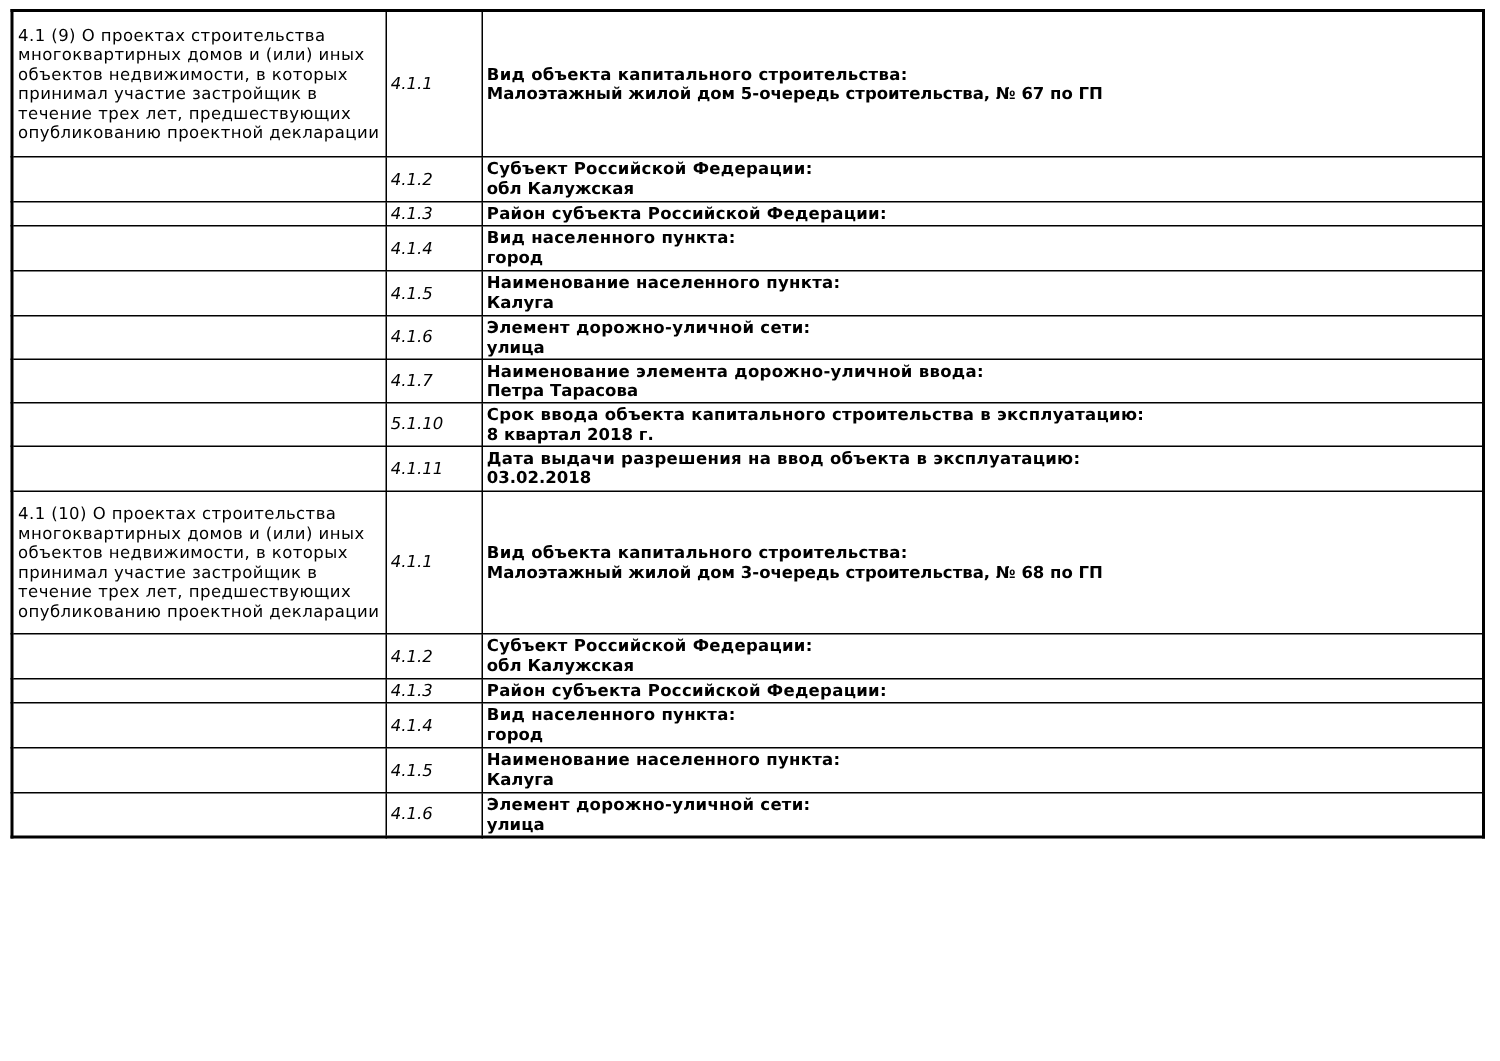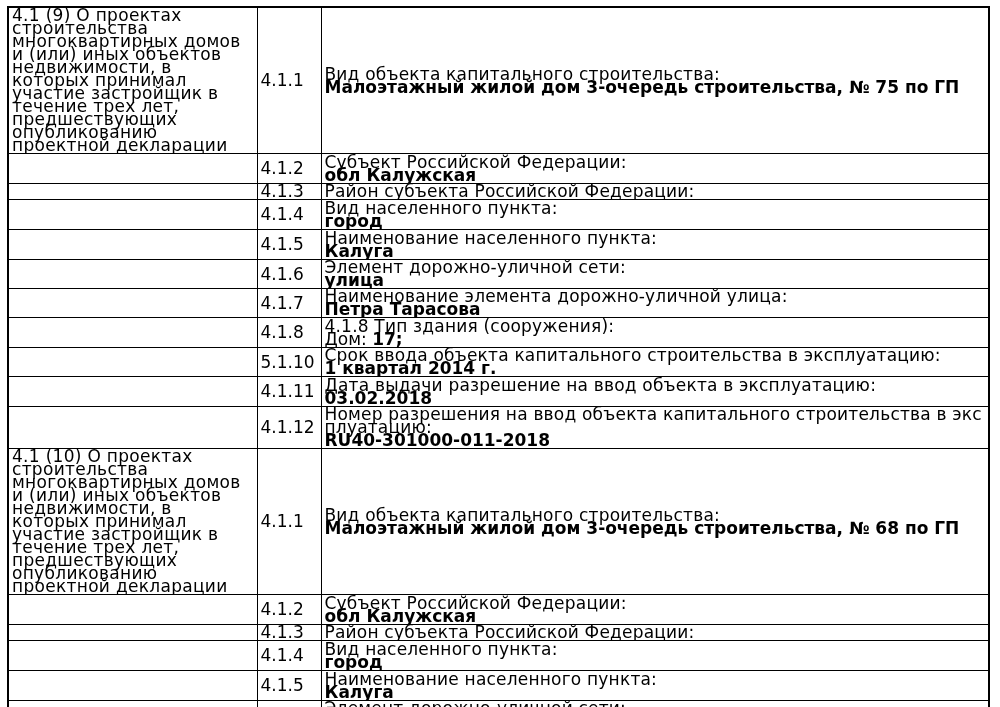--- a/index.html
+++ b/index.html
@@ -18,35 +18,36 @@
   table.decl {
     border-collapse: collapse;
     width: 983px;
     table-layout: fixed;
     border: 2px solid #000;
   }
   table.decl td {
     border: 1px solid #000;
     vertical-align: middle;
     padding: 1px 3px;
-    font-size: 17px;
+    font-size: 11px;
     line-height: 13px;
     overflow: hidden;
   }
   td.c-desc {
     width: 249px;
     vertical-align: top;
     letter-spacing: 0.3px;
     line-height: 12.6px;
   }
   td.c-num {
     width: 64px;
+    font-style: italic;
   }
   td.c-content .lbl {
-    font-weight: normal;
+    font-weight: bold;
     letter-spacing: 0.2px;
     word-break: break-all;
   }
   td.c-content .val {
     font-weight: normal;
   }
   td.c-content .val .vbold {
     font-weight: bold;
   }
   td.c-content .val .vpre {
@@ -57,21 +58,21 @@
 <body>
 
 <div class="page">
   <table class="decl">
     <tbody>
         <tr style="height: 97px;">
           <td class="c-desc">4.1 (9) О проектах строительства многоквартирных домов и (или) иных объектов недвижимости, в которых принимал участие застройщик в течение трех лет, предшествующих опубликованию проектной декларации</td>
           <td class="c-num">4.1.1</td>
           <td class="c-content">
             <div class="lbl">Вид объекта капитального строительства:</div>
-            <div class="val"><span class="vpre"></span><span class="vbold">Малоэтажный жилой дом 3-очередь строительства, № 75 по ГП</span></div>
+            <div class="val"><span class="vpre"></span><span class="vbold">Малоэтажный жилой дом 5-очередь строительства, № 67 по ГП</span></div>
           </td>
         </tr>
         <tr style="height: 30px;">
           <td class="c-desc"></td>
           <td class="c-num">4.1.2</td>
           <td class="c-content">
             <div class="lbl">Субъект Российской Федерации:</div>
             <div class="val"><span class="vpre"></span><span class="vbold">обл Калужская</span></div>
           </td>
         </tr>
@@ -103,54 +104,38 @@
           <td class="c-num">4.1.6</td>
           <td class="c-content">
             <div class="lbl">Элемент дорожно-уличной сети:</div>
             <div class="val"><span class="vpre"></span><span class="vbold">улица</span></div>
           </td>
         </tr>
         <tr style="height: 29px;">
           <td class="c-desc"></td>
           <td class="c-num">4.1.7</td>
           <td class="c-content">
-            <div class="lbl">Наименование элемента дорожно-уличной улица:</div>
+            <div class="lbl">Наименование элемента дорожно-уличной ввода:</div>
             <div class="val"><span class="vpre"></span><span class="vbold">Петра Тарасова</span></div>
-          </td>
-        </tr>
-        <tr style="height: 30px;">
-          <td class="c-desc"></td>
-          <td class="c-num">4.1.8</td>
-          <td class="c-content">
-            <div class="lbl">4.1.8 Тип здания (сооружения):</div>
-            <div class="val"><span class="vpre">Дом: </span><span class="vbold">17;</span></div>
           </td>
         </tr>
         <tr style="height: 29px;">
           <td class="c-desc"></td>
           <td class="c-num">5.1.10</td>
           <td class="c-content">
             <div class="lbl">Срок ввода объекта капитального строительства в эксплуатацию:</div>
-            <div class="val"><span class="vpre"></span><span class="vbold">1 квартал 2014 г.</span></div>
+            <div class="val"><span class="vpre"></span><span class="vbold">8 квартал 2018 г.</span></div>
           </td>
         </tr>
         <tr style="height: 30px;">
           <td class="c-desc"></td>
           <td class="c-num">4.1.11</td>
           <td class="c-content">
-            <div class="lbl">Дата выдачи разрешение на ввод объекта в эксплуатацию:</div>
+            <div class="lbl">Дата выдачи разрешения на ввод объекта в эксплуатацию:</div>
             <div class="val"><span class="vpre"></span><span class="vbold">03.02.2018</span></div>
-          </td>
-        </tr>
-        <tr style="height: 29px;">
-          <td class="c-desc"></td>
-          <td class="c-num">4.1.12</td>
-          <td class="c-content">
-            <div class="lbl">Номер разрешения на ввод объекта капитального строительства в эксплуатацию:</div>
-            <div class="val"><span class="vpre"></span><span class="vbold">RU40-301000-011-2018</span></div>
           </td>
         </tr>
         <tr style="height: 95px; margin-top: 32px;">
           <td class="c-desc">4.1 (10) О проектах строительства многоквартирных домов и (или) иных объектов недвижимости, в которых принимал участие застройщик в течение трех лет, предшествующих опубликованию проектной декларации</td>
           <td class="c-num">4.1.1</td>
           <td class="c-content">
             <div class="lbl">Вид объекта капитального строительства:</div>
             <div class="val"><span class="vpre"></span><span class="vbold">Малоэтажный жилой дом 3-очередь строительства, № 68 по ГП</span></div>
           </td>
         </tr>

